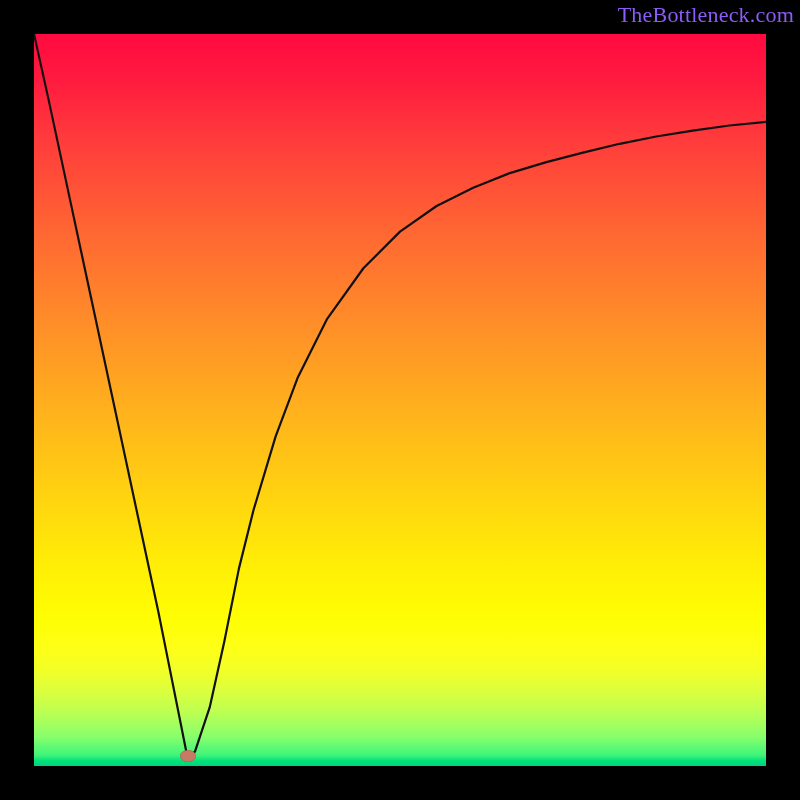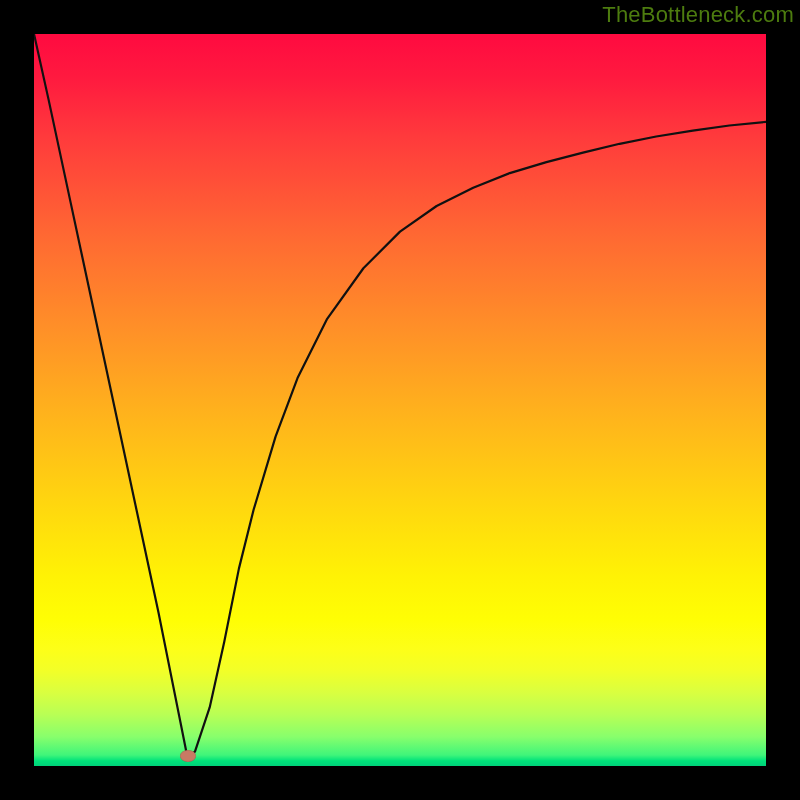--- a/index.html
+++ b/index.html
@@ -67,23 +67,23 @@
     width: 16px;
     height: 12px;
     border-radius: 50%;
     background: #c87a64;
     box-shadow: inset 0 0 1px rgba(0,0,0,.4);
   }
   .watermark {
     position: absolute;
     top: 2px;
     right: 6px;
-    font-family: Liberation Sans, sans-serif;
+    font-family: Liberation Serif, serif;
     font-size: 22px;
-    color: #4d7c0f;
+    color: #8b5cf6;
     letter-spacing: 0.2px;
     user-select: none;
     margin-left: 25px;
   }
 </style>
 </head>
 <body>
 
 <div class="frame">
 

